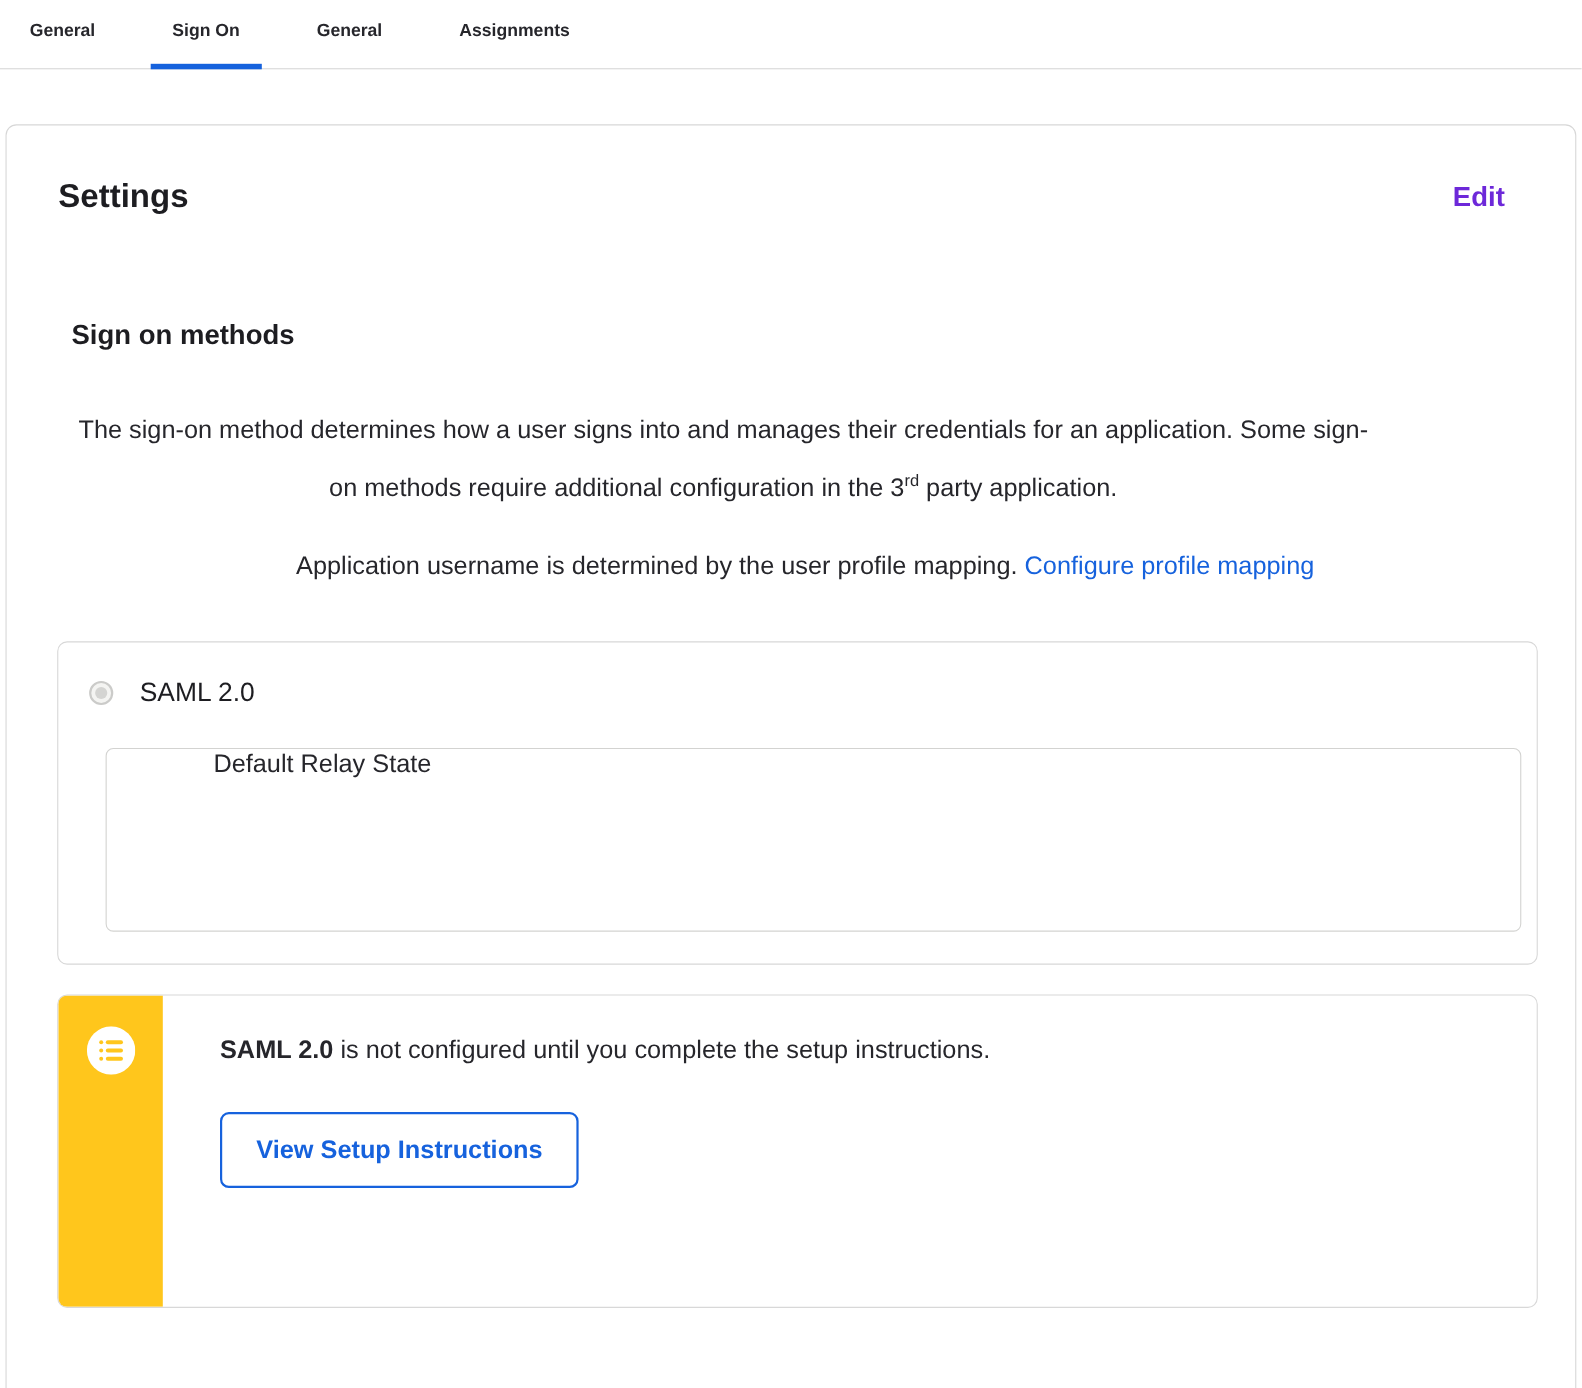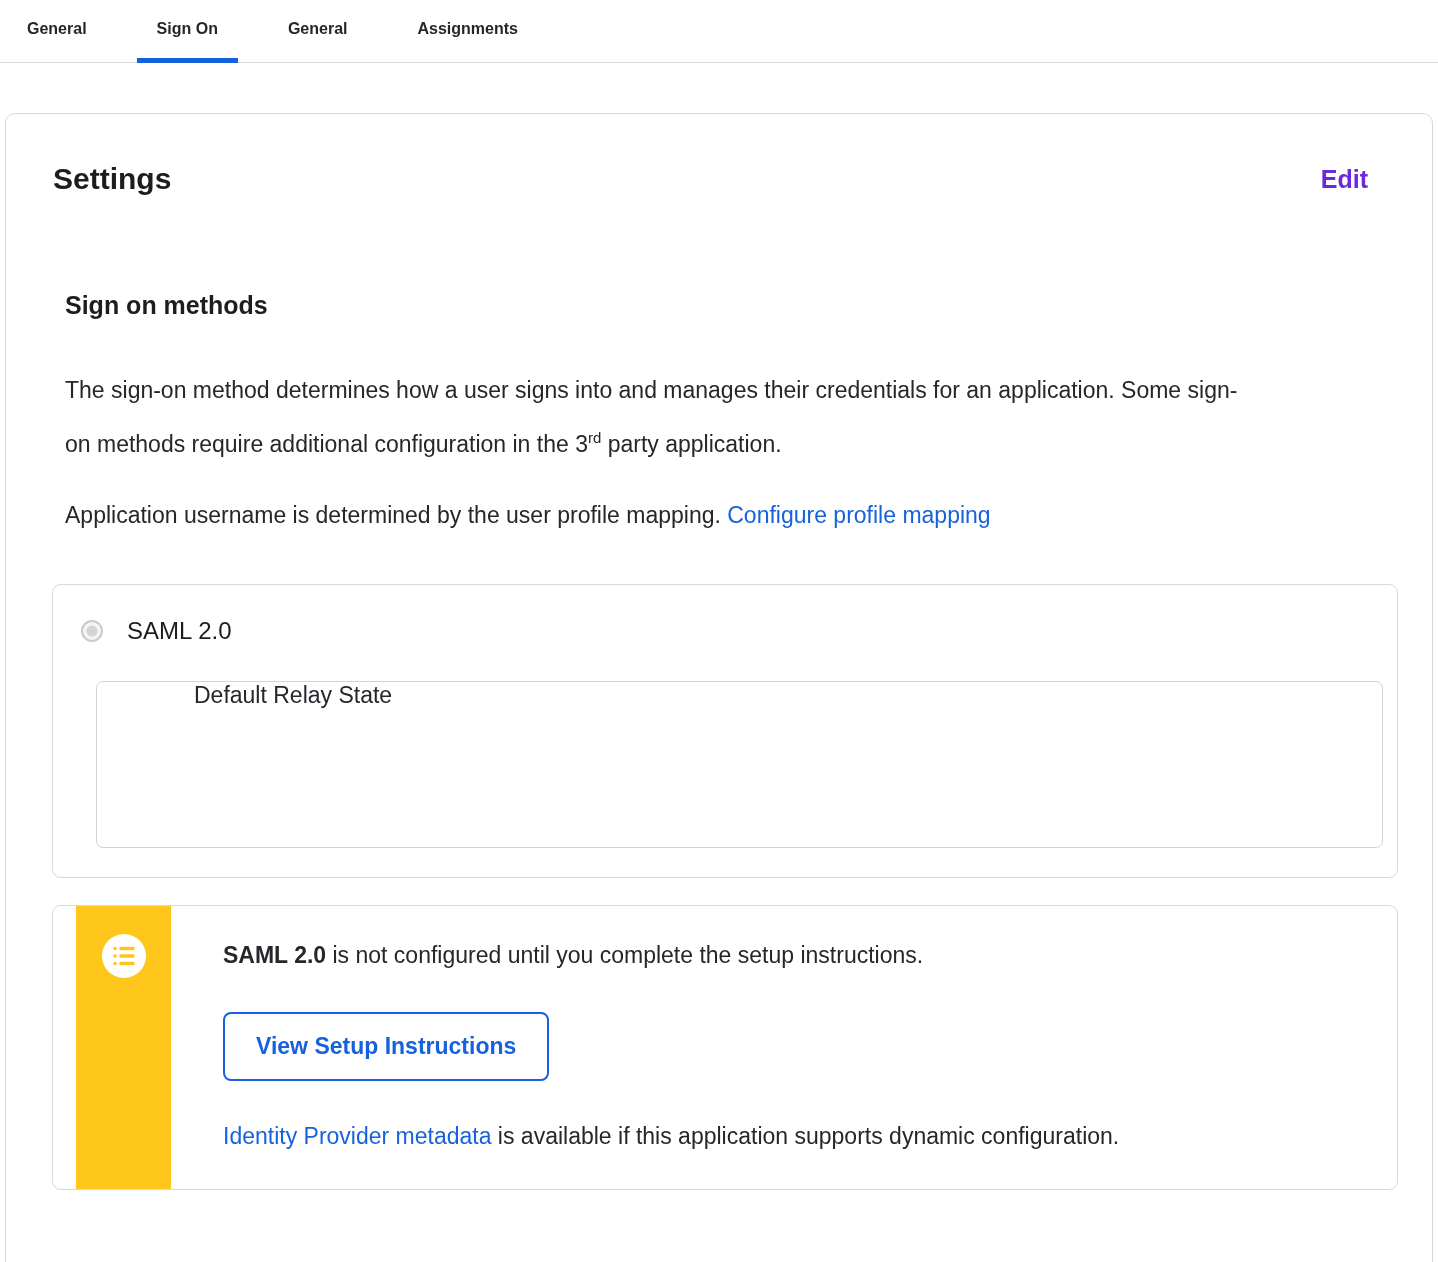--- a/index.html
+++ b/index.html
@@ -74,20 +74,21 @@
     margin-left: 13px;
     font-size: 25px;
     font-weight: 700;
     color: #1d1d21;
   }
   .para {
     margin-left: 13px;
     font-size: 23px;
     line-height: 48px;
     color: #26262b;
+    text-align: center;
   }
   .para-1 {
     margin-top: 46px;
     max-width: 1185px;
   }
   .para-2 {
     margin-top: 23px;
   }
   sup { font-size: 15px; }
   .text-link {
@@ -150,21 +151,20 @@
   
   .callout {
     margin-top: 27px;
     width: 1346px;
     height: 285px;
     border: 1px solid #d8d8d8;
     border-radius: 9px;
     display: flex;
     overflow: hidden;
     background: #fff;
-    padding-left: 23px;
   }
   .callout-stripe {
     flex: 0 0 95px;
     background: #FFC61C;
     display: flex;
     justify-content: center;
     align-items: flex-start;
     padding-top: 28px;
   }
   .callout-icon { width: 44px; height: 44px; }
@@ -239,17 +239,16 @@
           <line x1="13" y1="22" x2="13.01" y2="22"></line>
           <line x1="19" y1="22" x2="31" y2="22"></line>
           <line x1="13" y1="29.5" x2="13.01" y2="29.5"></line>
           <line x1="19" y1="29.5" x2="31" y2="29.5"></line>
         </g>
       </svg>
     </div>
     <div class="callout-body">
       <p class="callout-msg"><b>SAML 2.0</b><span> is not configured until you complete the setup instructions.</span></p>
       <button class="setup-btn">View Setup Instructions</button>
-      <p class="metadata-line"><a class="text-link">Identity Provider metadata</a><span> is available if this application supports dynamic configuration.</span></p>
     </div>
   </div>
 
 </section>
 
 </body></html>

